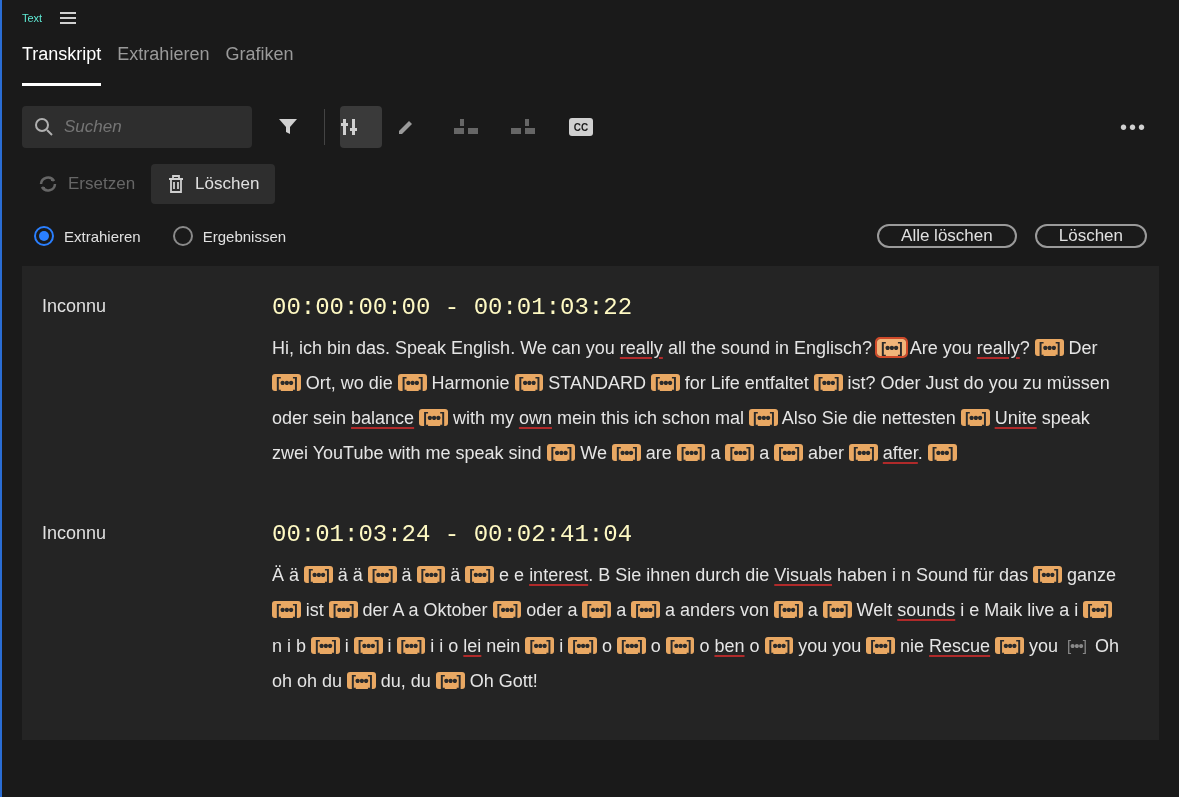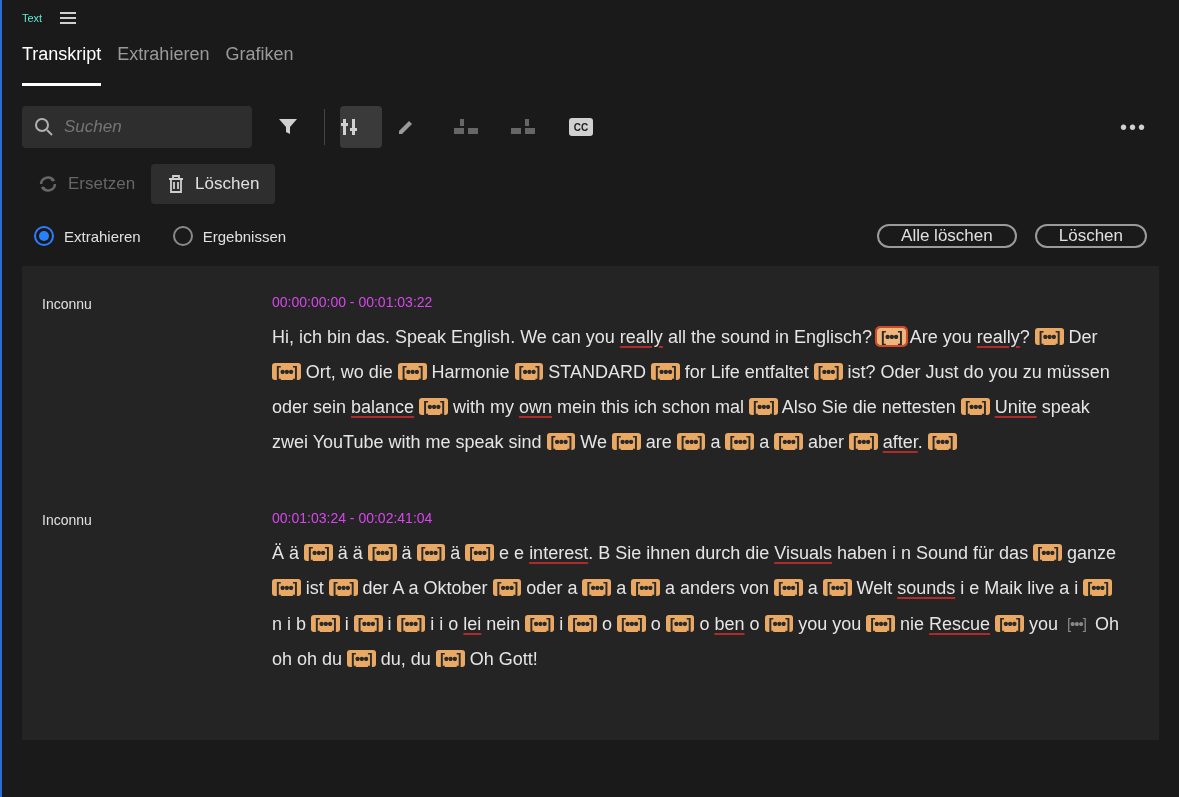--- a/index.html
+++ b/index.html
@@ -106,23 +106,23 @@
   margin: 0 20px;
   padding: 18px 0;
   height: 474px;
   overflow-y: auto;
   position: relative;
 }
 .transcript-area::-webkit-scrollbar { width: 10px; }
 .transcript-area::-webkit-scrollbar-thumb { background: #555; border-radius: 5px; }
 .transcript-area::-webkit-scrollbar-track { background: #2a2a2a; }
 .segment { display: flex; padding: 10px 20px 40px; }
-.speaker { width: 230px; flex-shrink: 0; font-size: 14px; color: #e0e0e0; padding-top: 2px; }
+.speaker { width: 230px; flex-shrink: 0; font-size: 18px; color: #e0e0e0; padding-top: 2px; }
 .seg-body { flex: 1; padding-right: 18px; }
-.timecode { font-size: 14px; color: #d946ef; margin-bottom: 10px; }
+.timecode { font-size: 24px; color: #fef9c3; margin-bottom: 10px; font-family: Liberation Mono, monospace; }
 .seg-text { font-size: 18px; line-height: 1.95; color: #e5e5e5; }
 .ul { text-decoration: underline; text-decoration-color: #b02a2a; text-decoration-thickness: 2px; text-underline-offset: 3px; }
 .mk {
   display: inline-block;
   background: #e9a863;
   color: #2a2a2a;
   padding: 1px 4px;
   border-radius: 3px;
   font-weight: bold;
   font-size: 15px;

